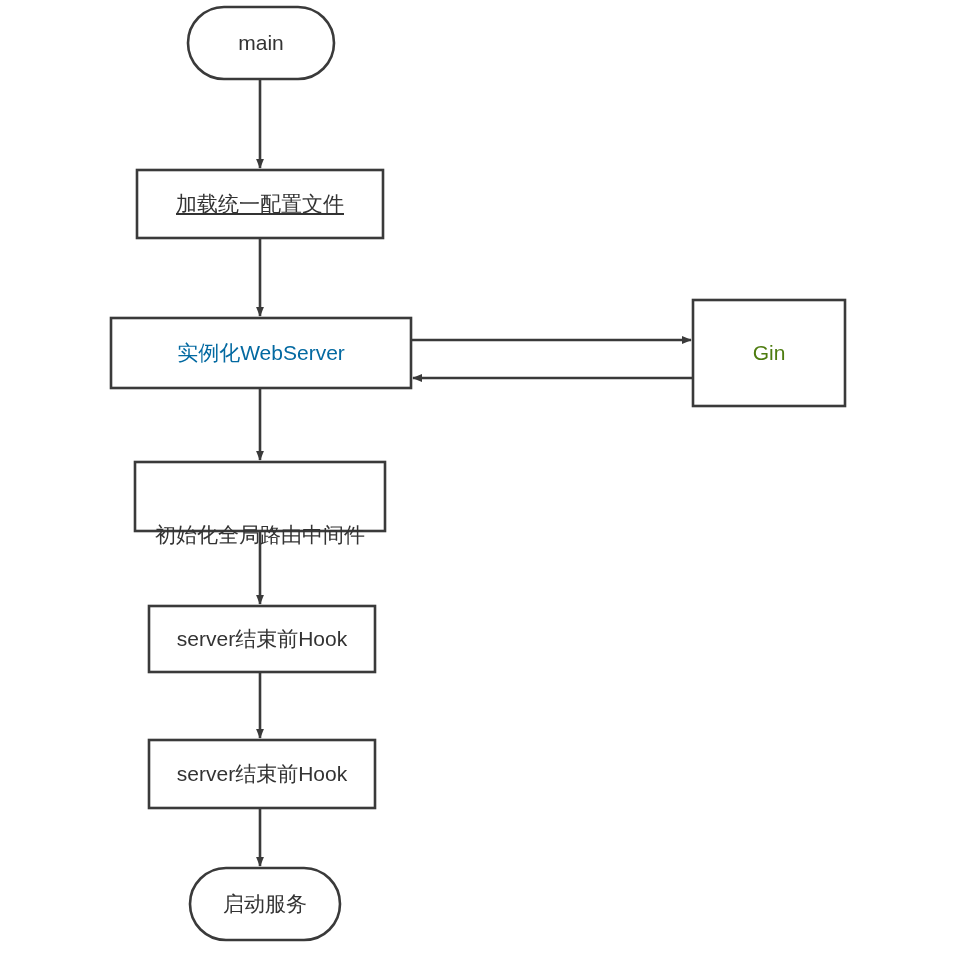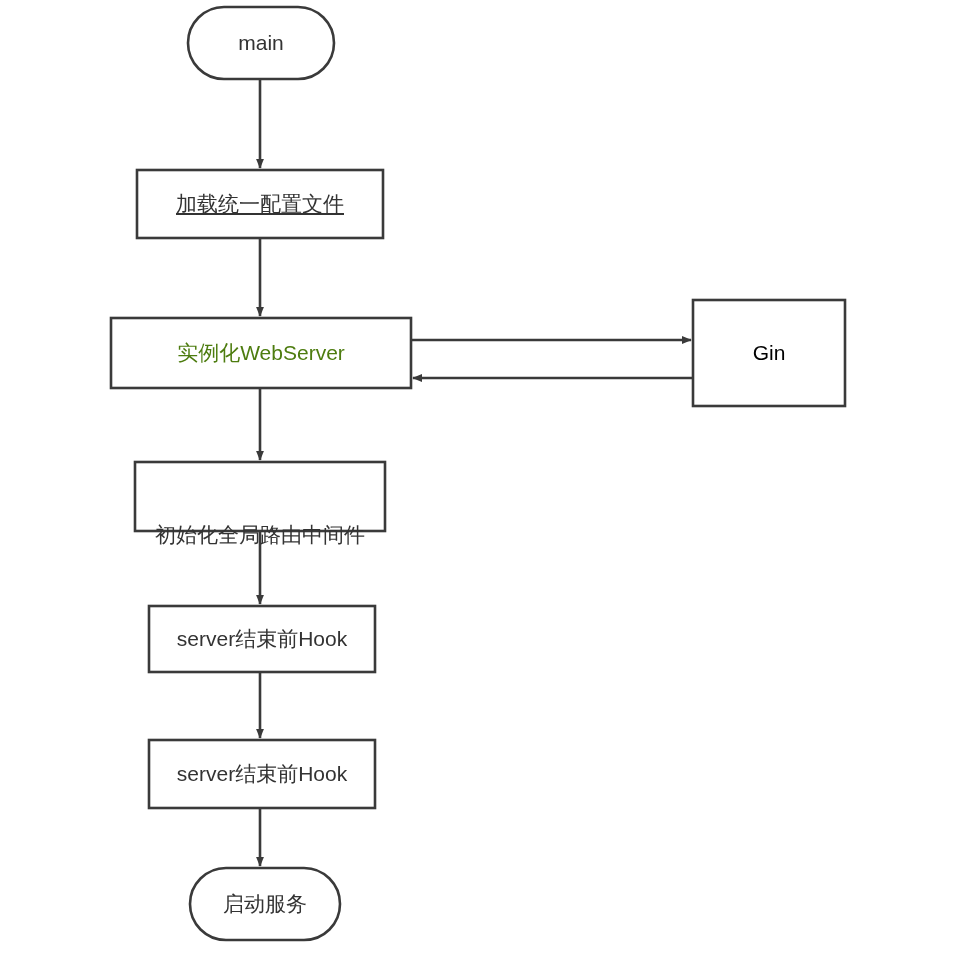--- a/index.html
+++ b/index.html
@@ -67,21 +67,21 @@
         <rect x="135" y="462" width="250" height="69" fill="#ffffff" stroke="#3a3a3a" stroke-width="2.6"></rect>
         <rect x="149" y="606" width="226" height="66" fill="#ffffff" stroke="#3a3a3a" stroke-width="2.6"></rect>
         <rect x="149" y="740" width="226" height="68" fill="#ffffff" stroke="#3a3a3a" stroke-width="2.6"></rect>
         <rect x="190" y="868" width="150" height="72" rx="36" ry="36" fill="#ffffff" stroke="#3a3a3a" stroke-width="2.6"></rect>
       </g>
   </svg>
 
   <div id="labels-layer">
       <div class="node-label" style="left: 188px; top: 7px; width: 146px; height: 72px; font-size: 21px; color: rgb(51, 51, 51);">main</div>
       <div class="node-label" style="left: 137px; top: 170px; width: 246px; height: 68px; font-size: 21px; color: rgb(51, 51, 51); text-decoration: underline;">加载统一配置文件</div>
-      <div class="node-label" style="left: 111px; top: 318px; width: 300px; height: 70px; font-size: 21px; color: #4d7c0f;">实例化WebServer</div>
-      <div class="node-label" style="left: 693px; top: 300px; width: 152px; height: 106px; font-size: 21px; color: #000000;">Gin</div>
+      <div class="node-label" style="left: 111px; top: 318px; width: 300px; height: 70px; font-size: 21px; color: #0369a1;">实例化WebServer</div>
+      <div class="node-label" style="left: 693px; top: 300px; width: 152px; height: 106px; font-size: 21px; color: #4d7c0f;">Gin</div>
       <div class="node-label" style="left: 135px; top: 462px; width: 250px; height: 69px; font-size: 21px; color: rgb(51, 51, 51); margin-top: 38px;">初始化全局路由中间件</div>
       <div class="node-label" style="left: 149px; top: 606px; width: 226px; height: 66px; font-size: 21px; color: rgb(51, 51, 51);">server结束前Hook</div>
       <div class="node-label" style="left: 149px; top: 740px; width: 226px; height: 68px; font-size: 21px; color: rgb(51, 51, 51);">server结束前Hook</div>
       <div class="node-label" style="left: 190px; top: 868px; width: 150px; height: 72px; font-size: 21px; color: rgb(51, 51, 51);">启动服务</div>
     </div>
 
 </div>
 
 </body></html>

